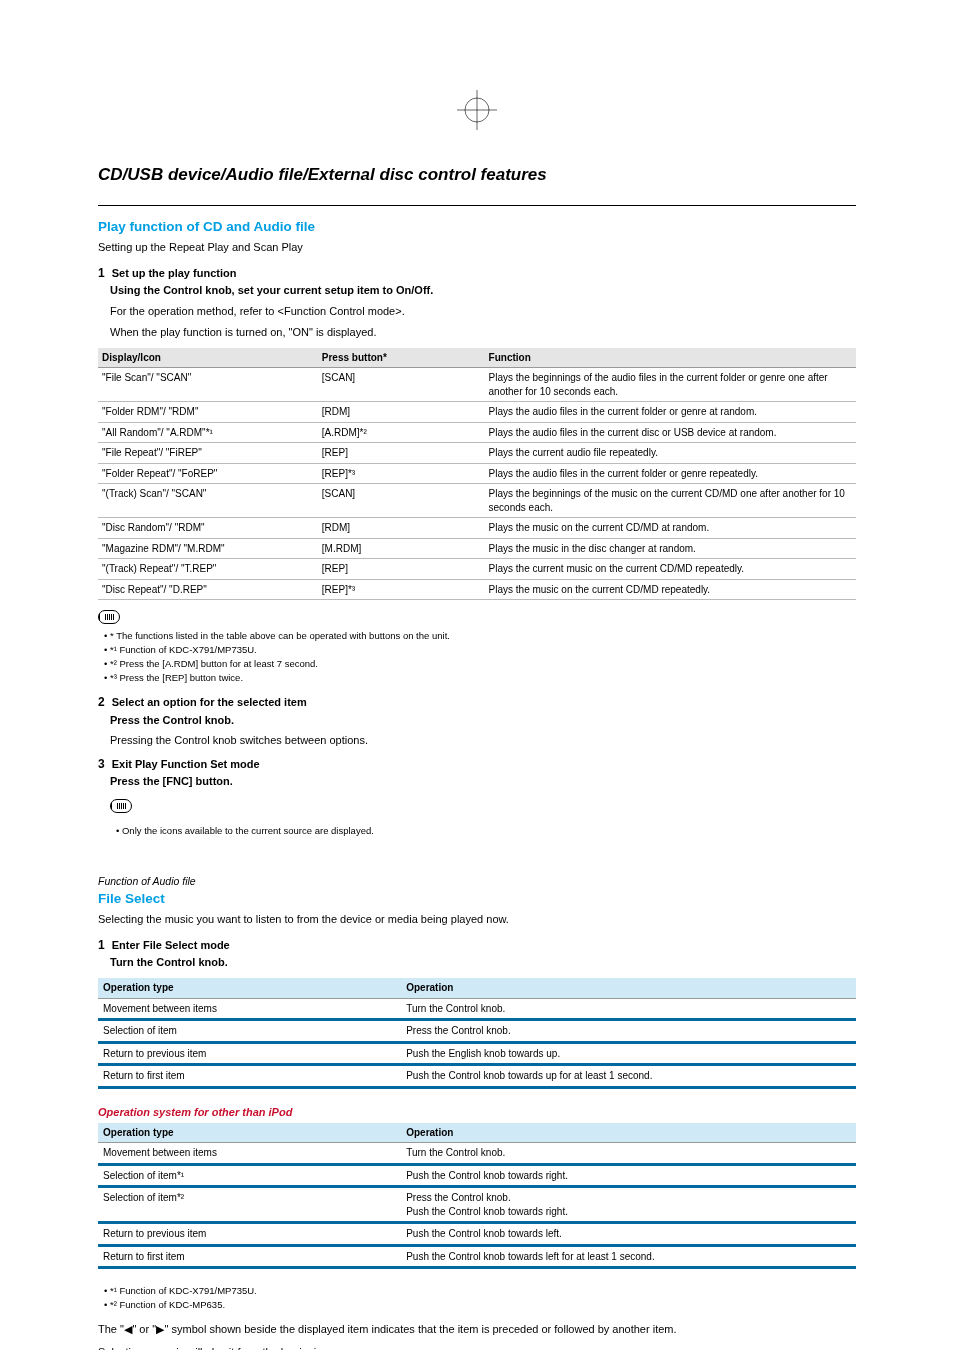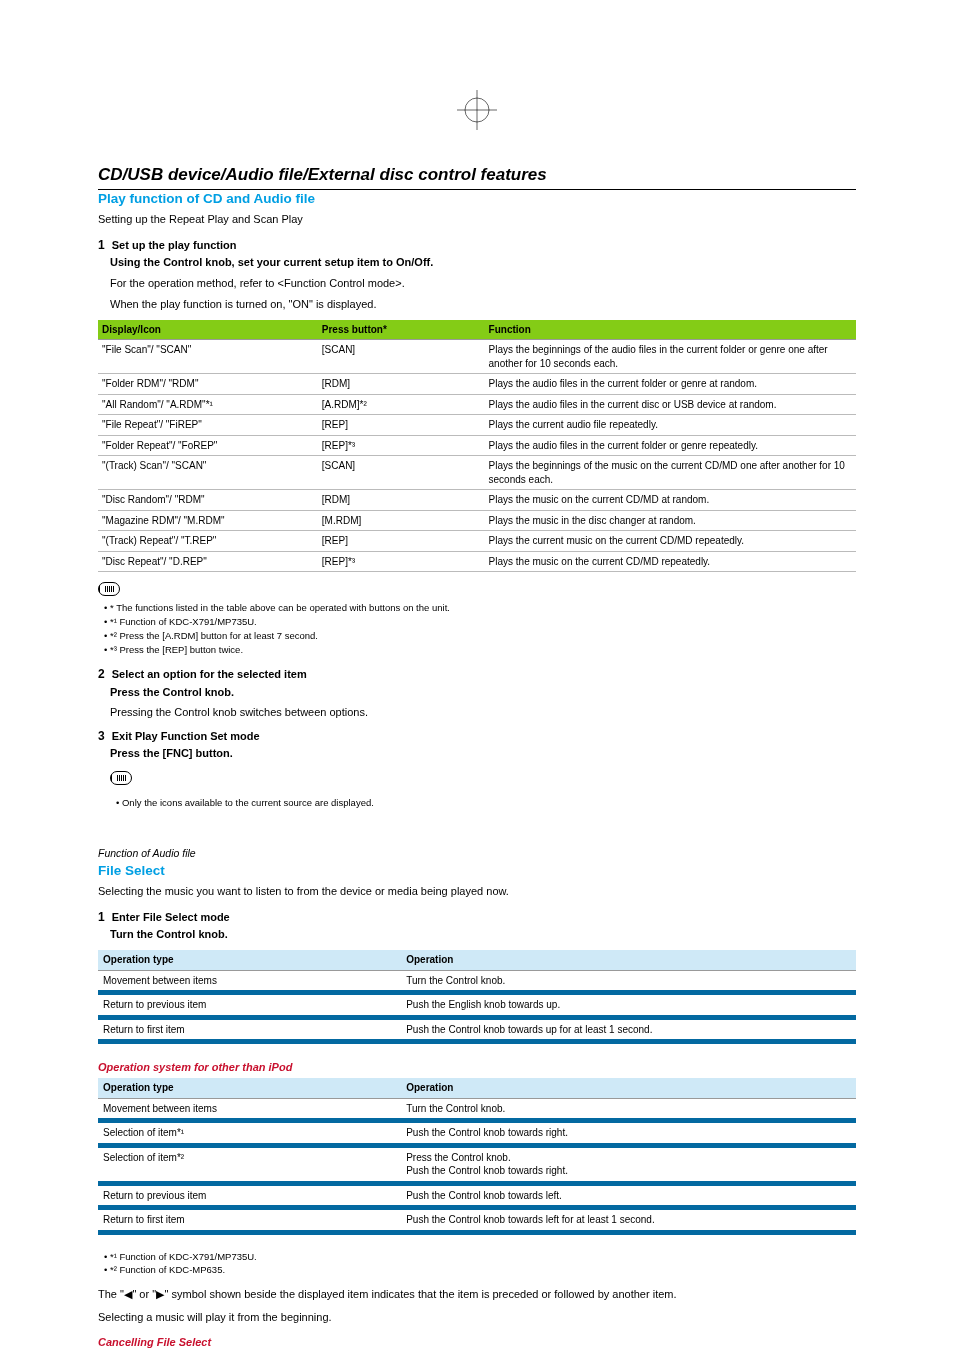--- a/index.html
+++ b/index.html
@@ -1,43 +1,43 @@
 <!DOCTYPE html>
 <html><head>
 <meta charset="utf-8">
 <style>
   * { box-sizing: border-box; margin: 0; padding: 0; }
   body { background: #fff; font-family: Arial, Helvetica, sans-serif; color: #000; width: 954px; margin: 0 auto; }
   .page { padding: 165px 98px 40px 98px; position: relative; }
   .crosshair-top { position: absolute; left: 50%; top: 110px; transform: translate(-50%,-50%); }
   .crosshair-top svg { display:block; }
-  h1.section-title { font-size: 17px; font-weight: bold; font-style: italic; border-bottom: 1px solid #000; padding-bottom: 4px; letter-spacing: 0; }
+  h1.section-title { font-size: 17px; font-weight: bold; font-style: italic; border-bottom: 1px solid #000; padding-bottom: 20px; margin-bottom: 12px; letter-spacing: 0; }
   .cols { display: flex; gap: 26px; flex-direction: column; }
   .col { flex: 1 1 0; font-size: 11px; line-height: 1.35; }
   .sub-head { color: #009fe3; font-weight: bold; font-size: 13.5px; margin-bottom: 4px; }
   .intro { font-size: 11px; margin-bottom: 10px; }
   .step-num { font-weight: bold; font-size: 12px; display:inline; margin-right:4px;}
   .step-title { font-weight: bold; font-size: 11px; display:inline;}
   .step-body { font-size: 11px; margin: 2px 0 6px 12px; }
   .bold { font-weight: bold; }
   .step-block { margin-bottom: 8px; }
   table.func { width: 100%; border-collapse: collapse; font-size: 10px; margin-top: 4px; margin-bottom:6px;}
-  table.func th { background: #84cc16; text-align: left; font-weight: bold; padding: 3px 4px; border-bottom:1px solid #999;}
+  table.func th { background: #e5e5e5; text-align: left; font-weight: bold; padding: 3px 4px; border-bottom:1px solid #999;}
   table.func td { border-bottom: 1px solid #bbb; padding: 3px 4px; vertical-align: top; }
   .note-icon { display:inline-block; border:1px solid #000; border-radius:9px; width:22px; height:14px; position:relative; margin:4px 0 2px 0;}
   .note-icon::before, .note-icon::after { content:""; position:absolute; background:#000; width:1px; top:3px; bottom:3px;}
   .note-icon::before{ left:6px; box-shadow: 2px 0 #000, 4px 0 #000, 6px 0 #000, 8px 0 #000;}
   ul.notes { list-style: none; padding-left: 6px; font-size: 9.5px; line-height:1.35; margin-bottom:10px;}
   ul.notes li { text-indent: -6px; padding-left: 6px; margin-bottom:1px;}
   ul.notes li::before { content: "• "; }
   .italic-small { font-style: italic; font-size: 10.5px; margin-bottom:2px;}
   .op-head { color:#c8102e; font-weight:bold; font-style:italic; font-size:11px; margin-top:10px; margin-bottom:3px;}
   table.ops { width:100%; border-collapse: collapse; font-size:10px; margin-bottom:16px;}
   table.ops th { background:#cfe9f7; text-align:left; font-weight:bold; padding:3px 5px; border-bottom:1px solid #999;}
-  table.ops td { border-bottom:5px solid #0369a1; padding:3px 5px; vertical-align:top;}
+  table.ops td { border-bottom:3px solid #0369a1; padding:3px 5px; vertical-align:top;}
   .cancel-head { color:#c8102e; font-weight:bold; font-style:italic; font-size:11px; margin-top:10px;}
   .footer { margin-top: 16px; font-size: 11px; }
   .page-num { font-weight: bold; font-size: 14px; }
   .footer-divider { display:inline-block; height:13px; border-left:1px solid #888; margin: 0 6px; vertical-align:-2px;}
   .para { font-size:11px; margin-bottom:8px;}
   .col-width-1 { width:29%; }
   .col-width-2 { width:22%; }
   .col-op-1 { width:40%; }
 </style>
 </head>
@@ -173,20 +173,24 @@
           <th class="col-op-1">Operation type</th>
           <th>Operation</th>
         </tr>
           </thead>
         <tbody id="opA-body">
             <tr>
               <td>Movement between items</td>
               <td style="white-space: pre-line;">Turn the Control knob.</td>
             </tr>
             <tr>
+              <td>Selection of item</td>
+              <td style="white-space: pre-line;">Press the Control knob.</td>
+            </tr>
+            <tr>
               <td>Return to previous item</td>
               <td style="white-space: pre-line;">Push the English knob towards up.</td>
             </tr>
             <tr>
               <td>Return to first item</td>
               <td style="white-space: pre-line;">Push the Control knob towards up for at least 1 second.</td>
             </tr>
           </tbody>
       </table>
 

